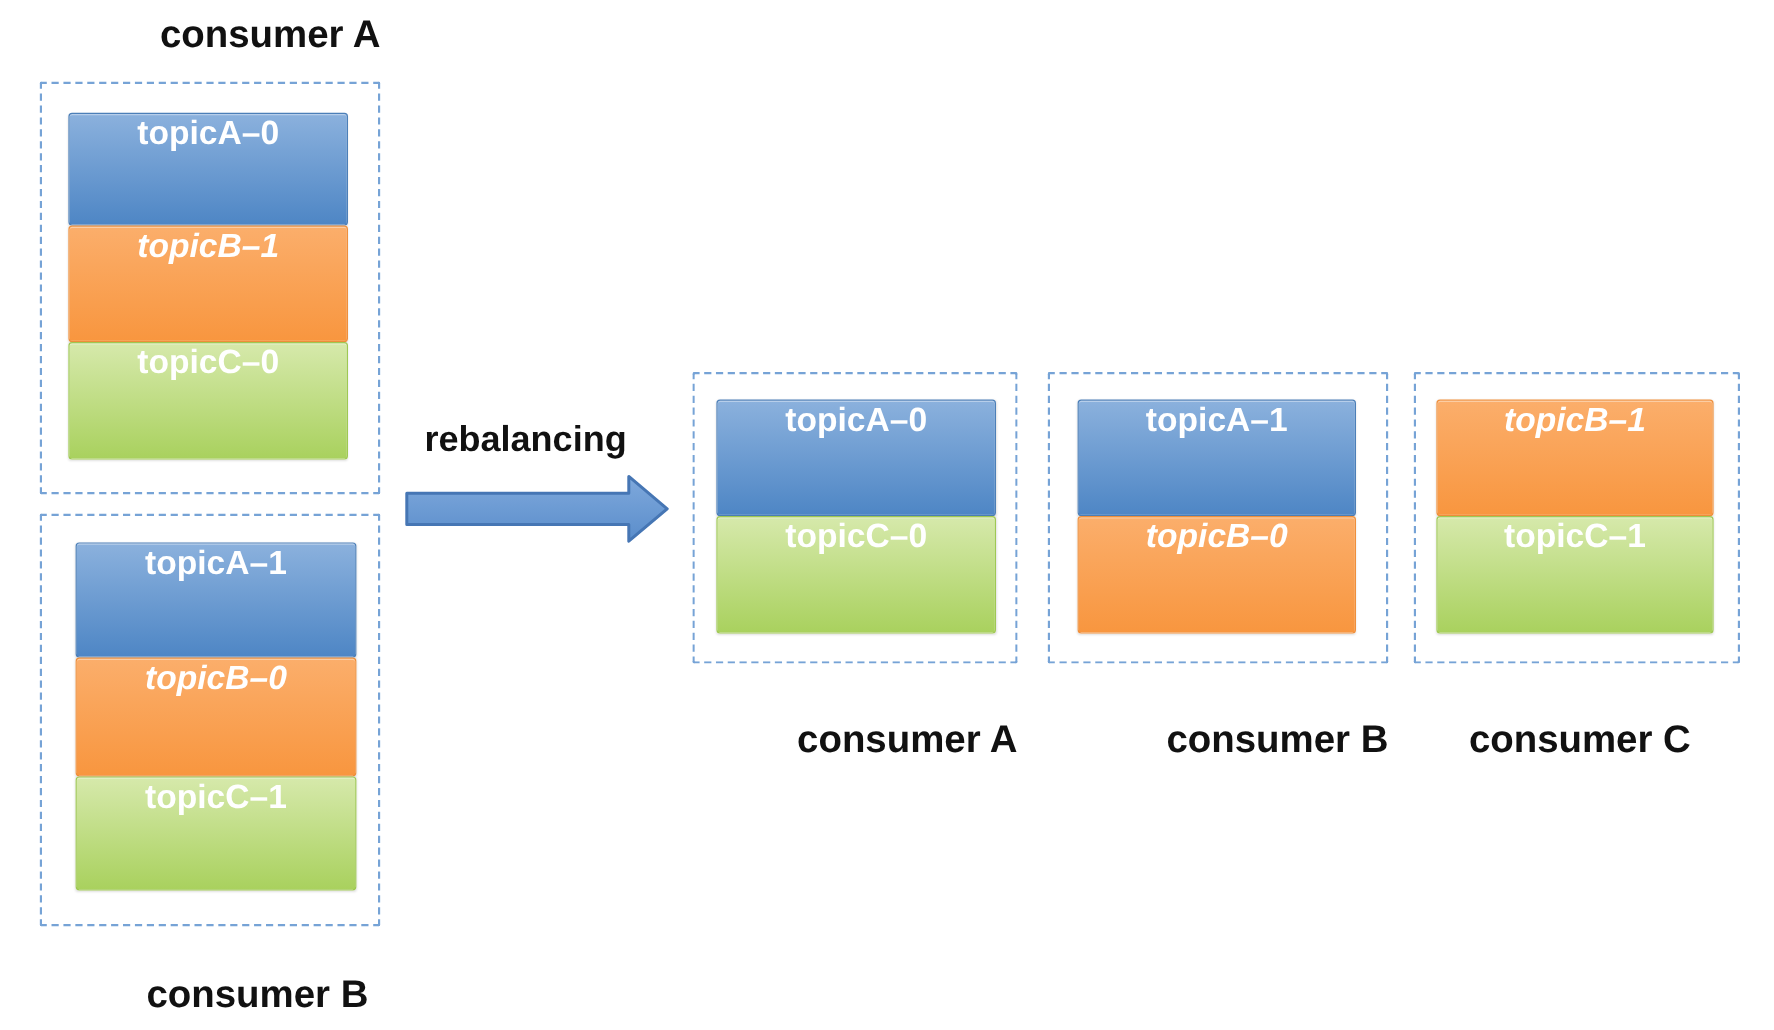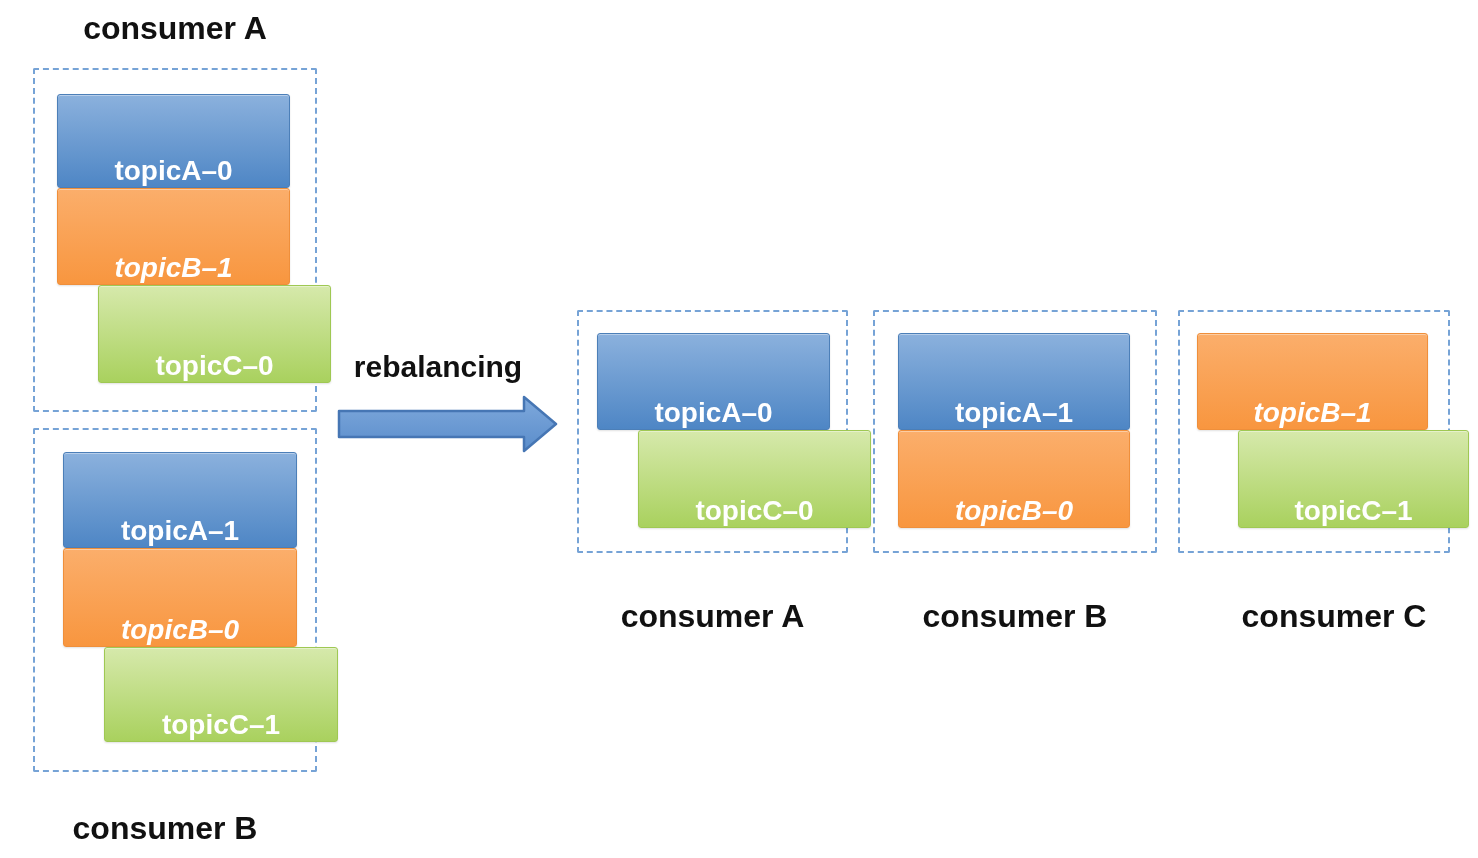--- a/index.html
+++ b/index.html
@@ -13,35 +13,35 @@
     background: #ffffff;
     overflow: hidden;
   }
 
   .consumer-label {
     position: absolute;
     font-weight: bold;
     font-size: 32px;
     line-height: 36px;
     color: var(--label-text, #111111);
-    text-align: center;
+    text-align: right;
     white-space: nowrap;
   }
 
   .dashed-box {
     position: absolute;
     border: 2px dashed var(--dashed-border, #76A3D6);
     border-radius: 2px;
     background: transparent;
   }
 
   .partition {
     position: absolute;
     display: flex;
-    align-items: flex-end;
+    align-items: flex-start;
     justify-content: center;
     font-weight: bold;
     font-size: 28px;
     color: var(--partition-text, #ffffff);
     border: 1px solid;
     border-radius: 3px;
     box-shadow: inset 0 1px 0 rgba(255,255,255,0.38), 0 1px 2px rgba(0,0,0,0.12);
     white-space: nowrap;
   }
   .p-blue {
@@ -49,21 +49,20 @@
     border-color: var(--partition-blue-border, #4C7FB8);
   }
   .p-orange {
     background: linear-gradient(180deg, var(--partition-orange-top, #FBAE6B), var(--partition-orange-bottom, #F8963F));
     border-color: var(--partition-orange-border, #EF8F3B);
     font-style: italic;
   }
   .p-green {
     background: linear-gradient(180deg, var(--partition-green-top, #D6E9AB), var(--partition-green-bottom, #A9D15E));
     border-color: var(--partition-green-border, #9FC853);
-    margin-left: 41px;
   }
 
   .transition-label {
     position: absolute;
     font-weight: bold;
     font-size: 30px;
     color: var(--label-text, #111111);
     text-align: center;
     white-space: nowrap;
   }
@@ -143,16 +142,16 @@
     </div>
     <div class="consumer-label" style="left:873px; top:598px; width:284px;">consumer B</div>
 
     <div class="dashed-box" style="left:1178px; top:310px; width:272px; height:243px;"></div>
     <div class="partition p-orange" style="left:1197px; top:333px; width:231px; height:97px;">
       <span>topicB–1</span>
     </div>
     <div class="partition p-green" style="left:1197px; top:430px; width:231px; height:98px;">
       <span>topicC–1</span>
     </div>
-    <div class="consumer-label" style="left:1198px; top:598px; width:272px;">consumer C</div>
+    <div class="consumer-label" style="left:1137px; top:598px; width:272px;">consumer C</div>
   </div>
 
 </div>
 
 </body></html>

